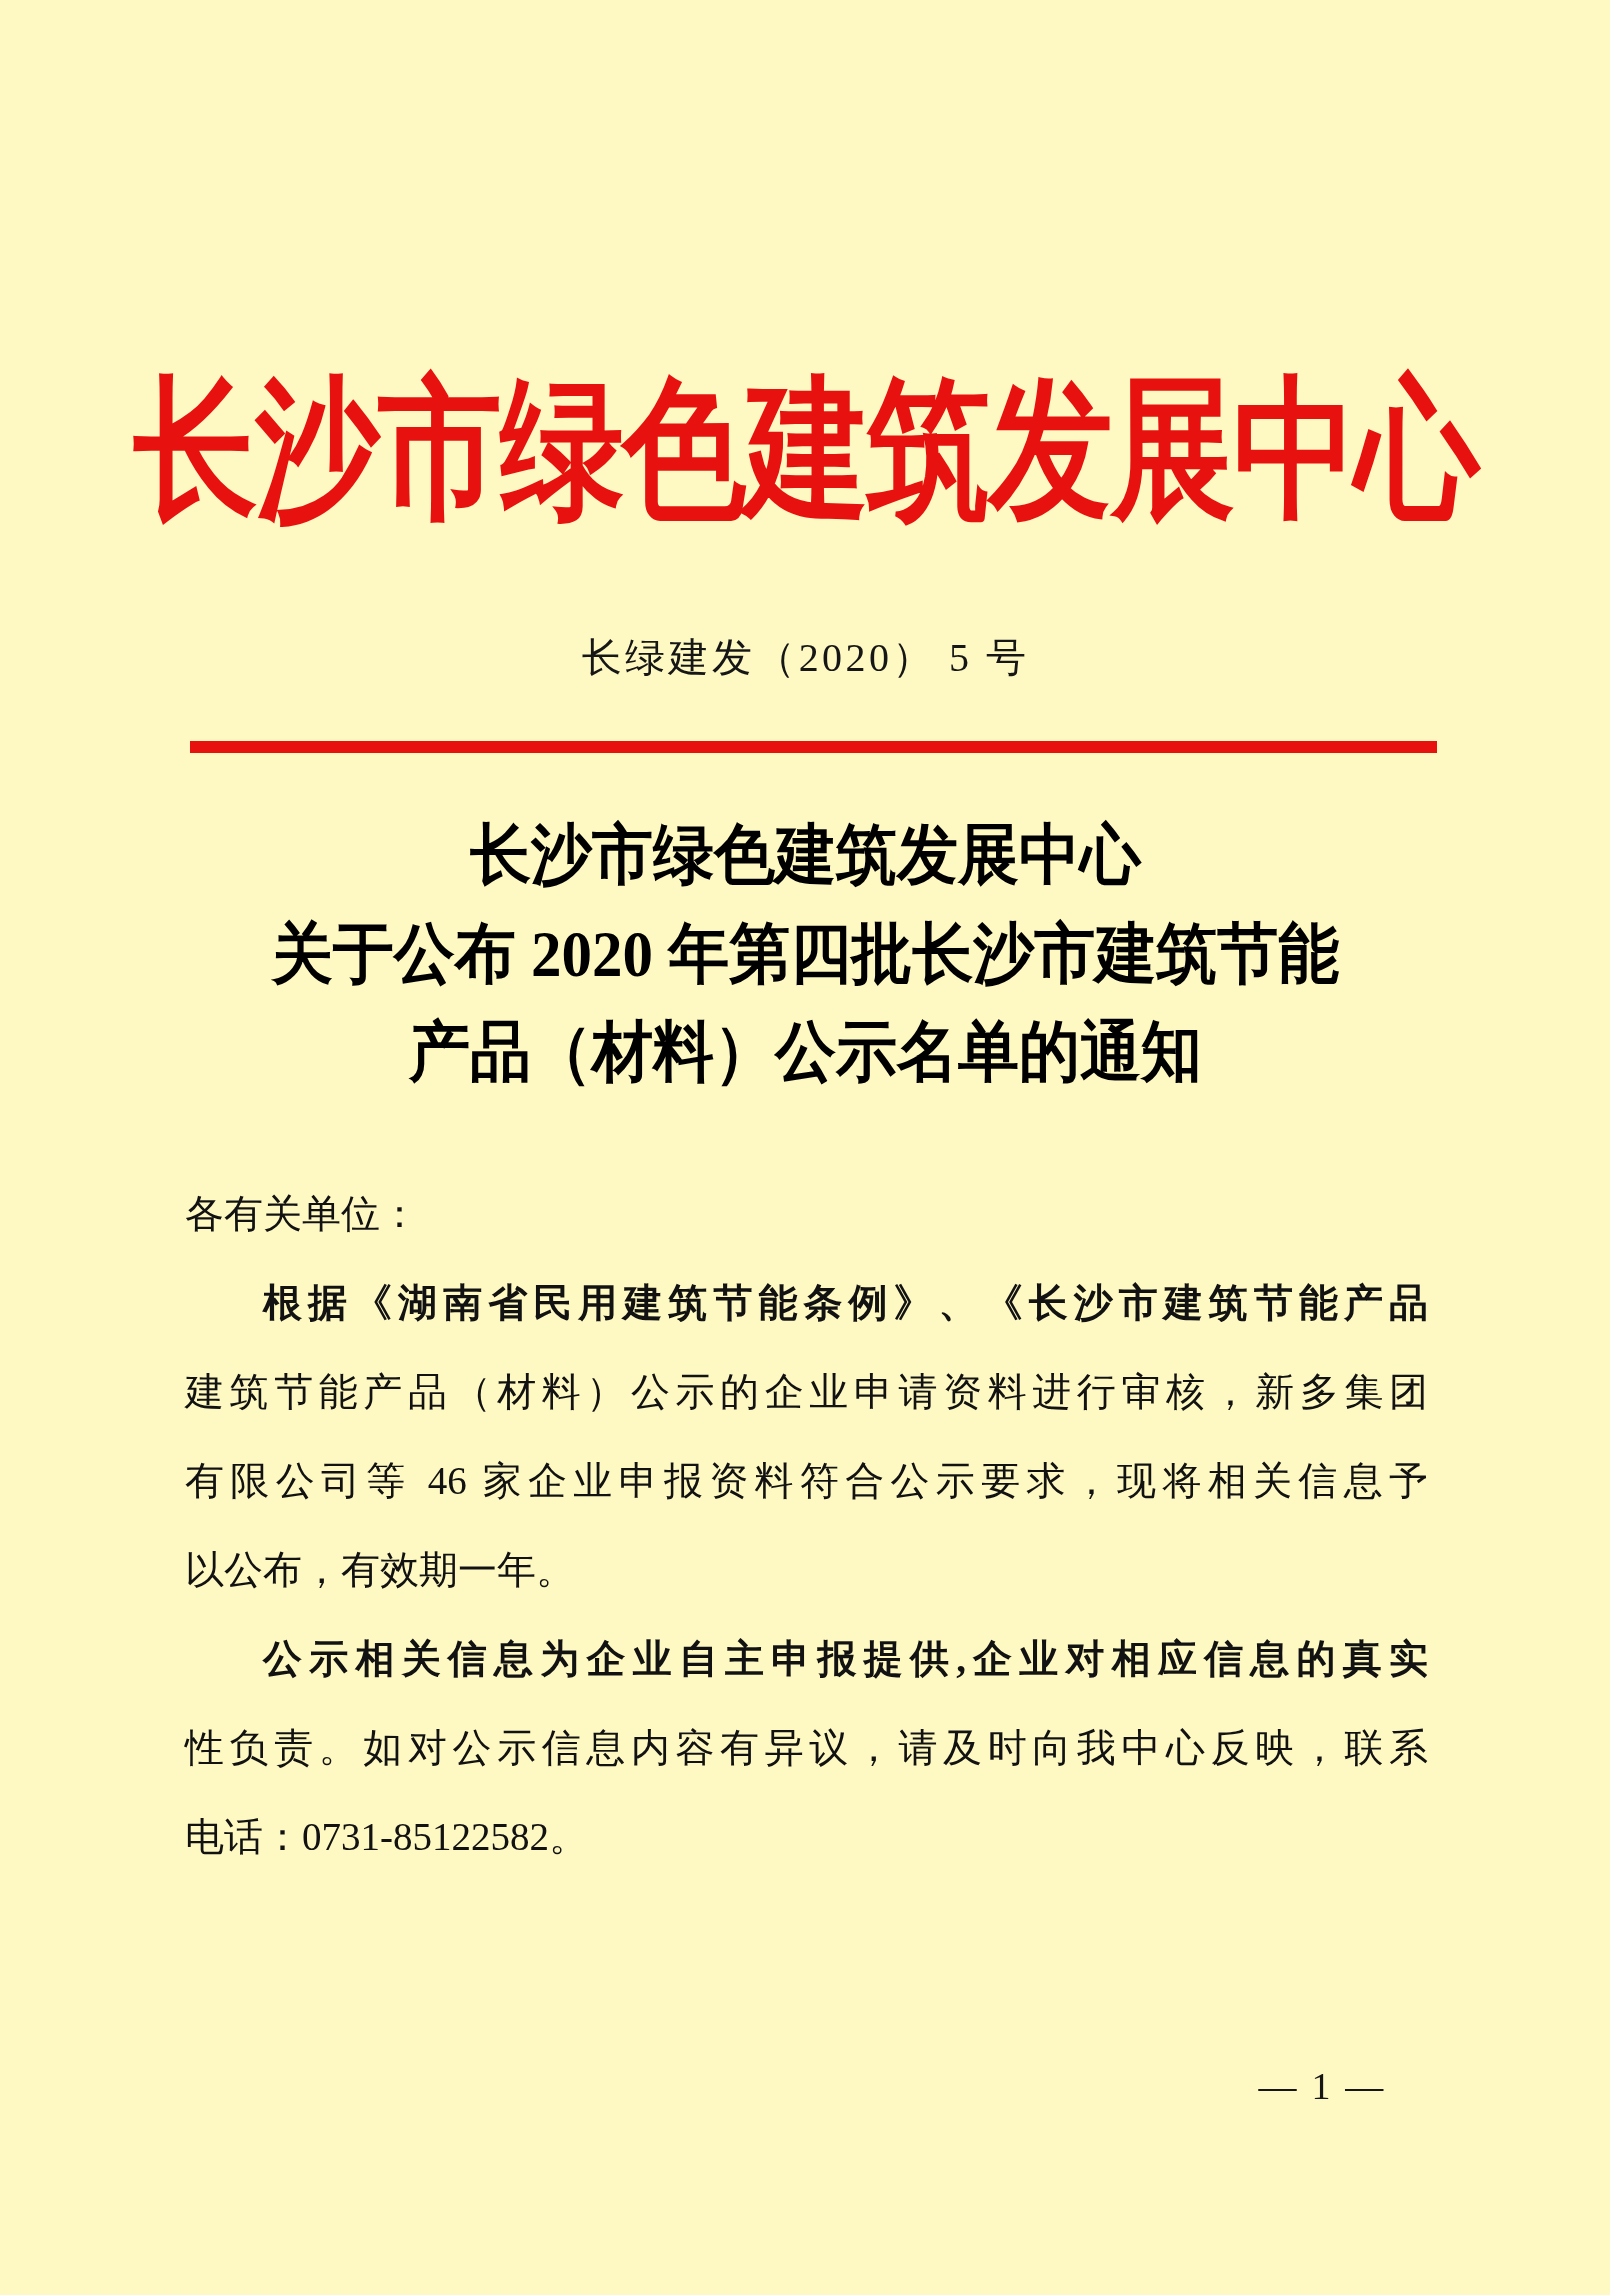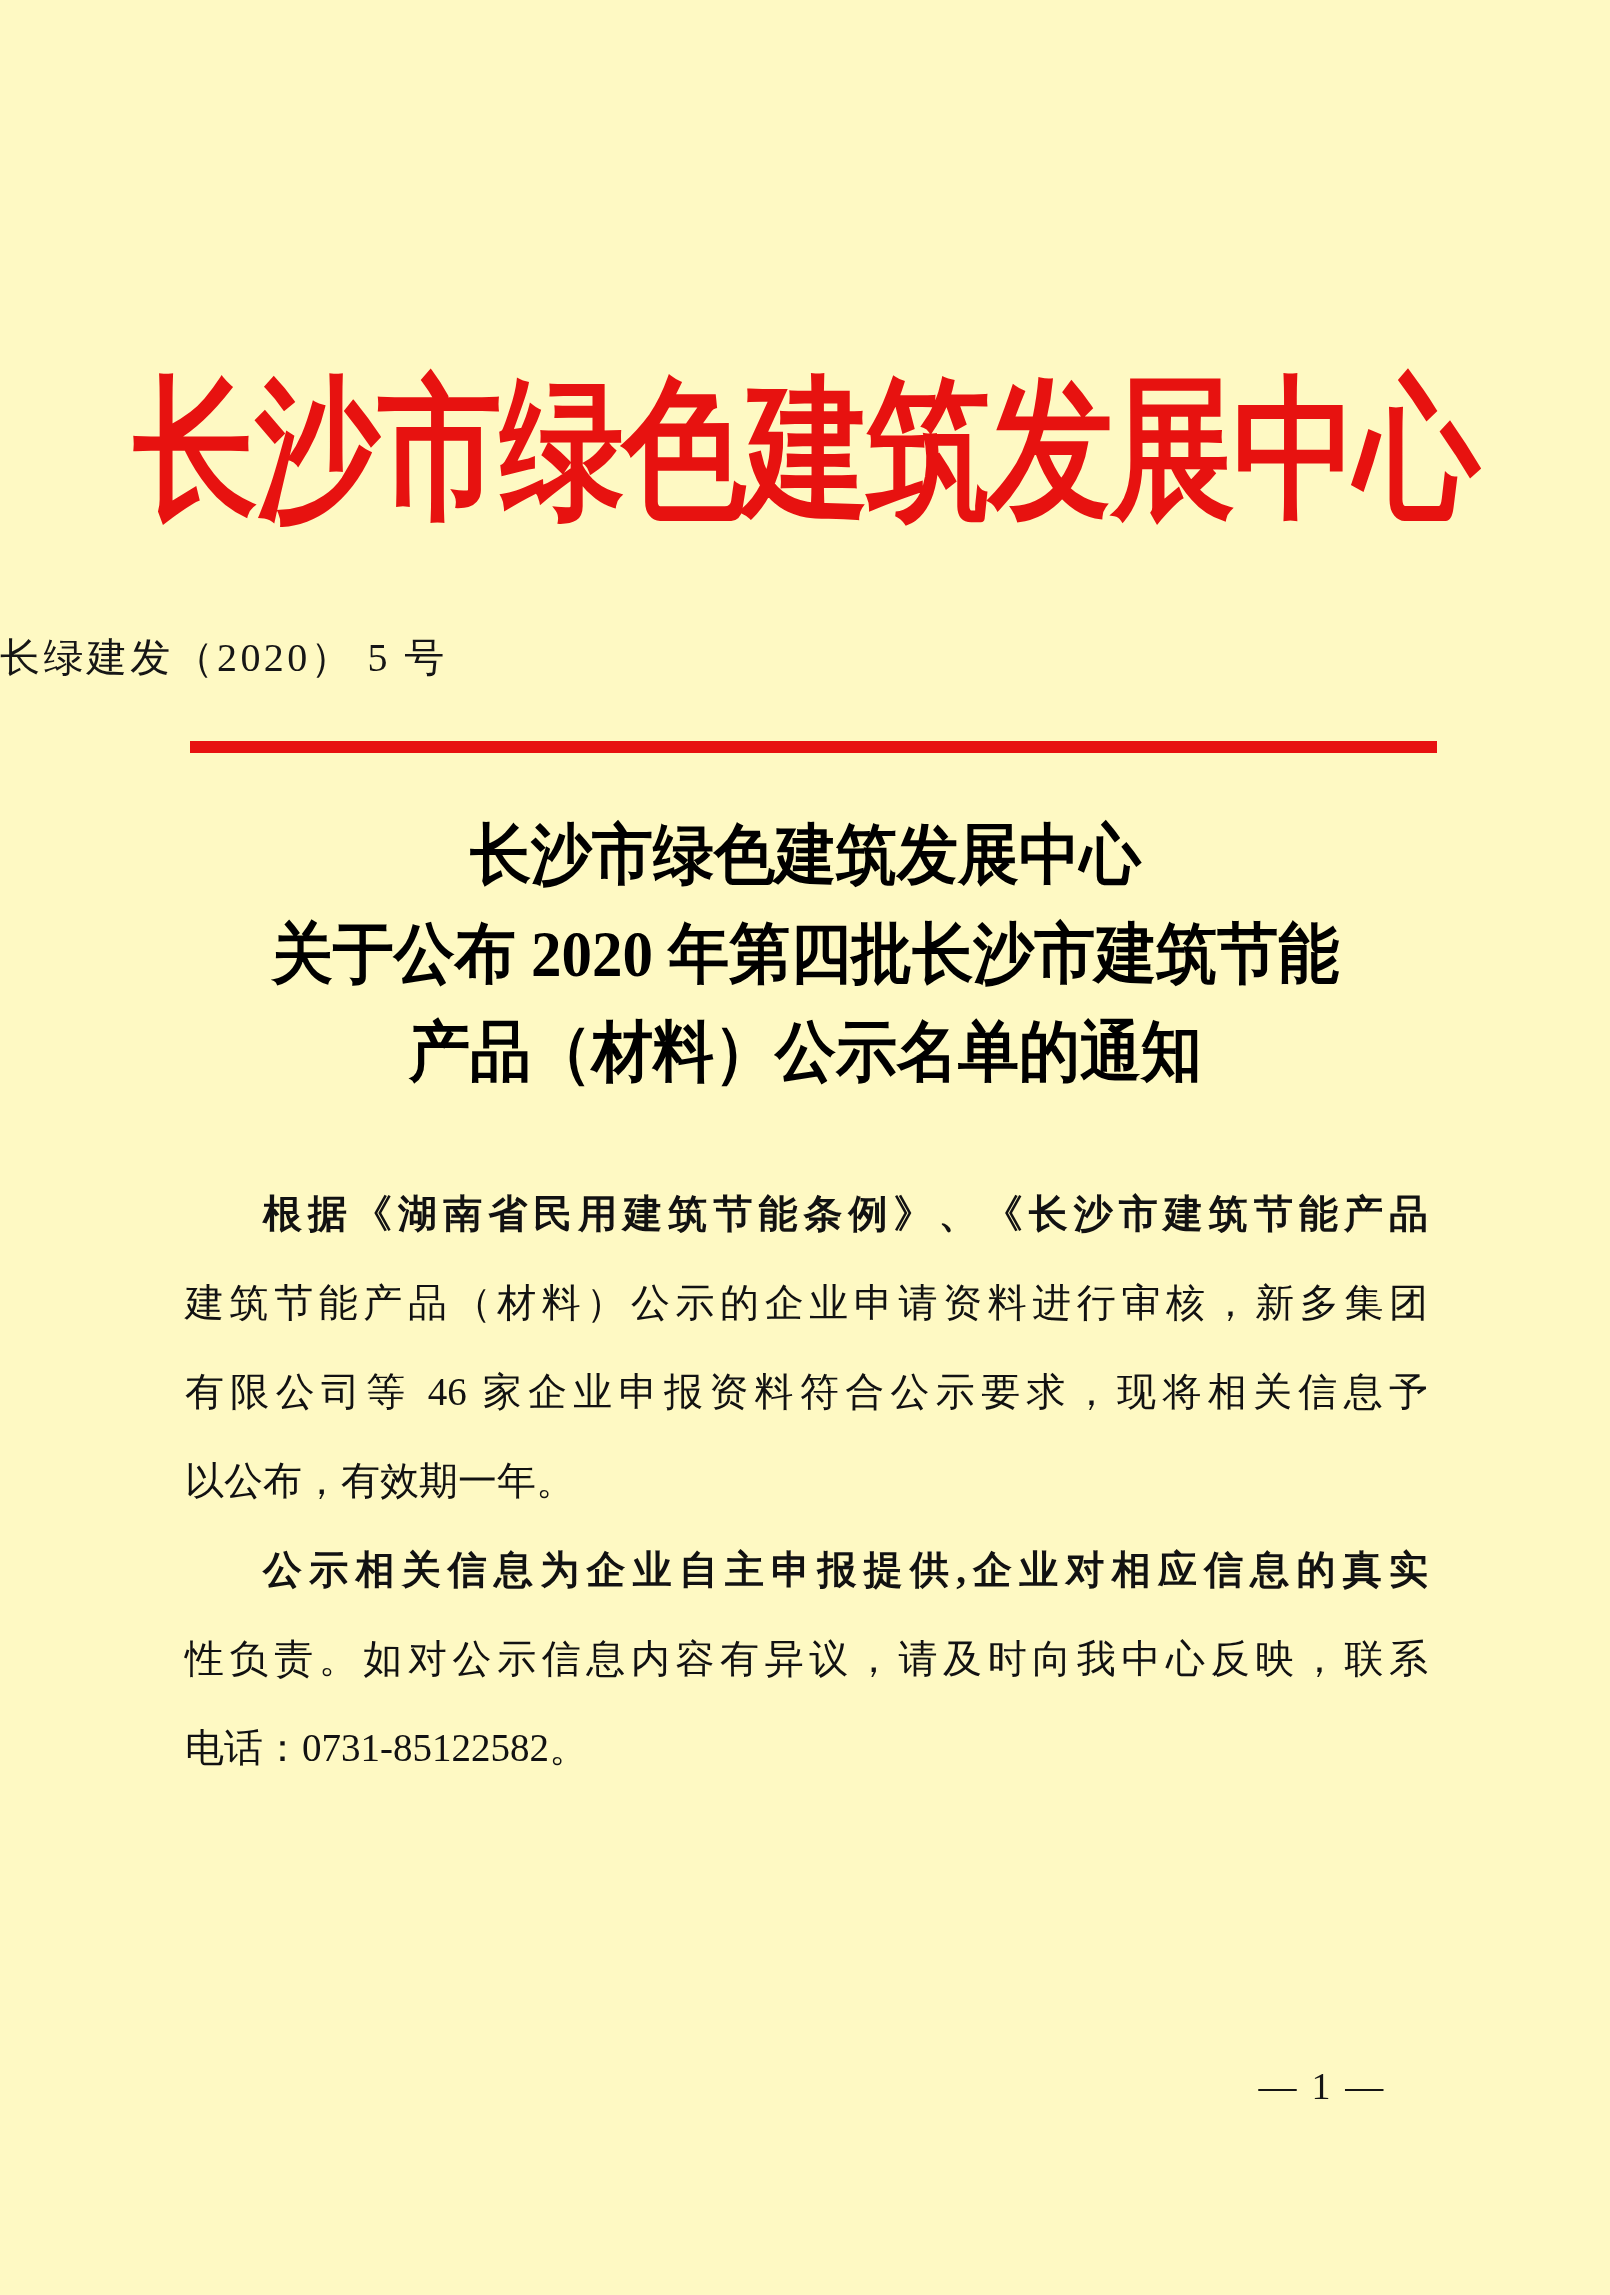--- a/index.html
+++ b/index.html
@@ -32,21 +32,21 @@
     transform: scale(0.97, 1.2);
     transform-origin: 50% 0%;
     white-space: nowrap;
   }
   
   .doc-number {
     position: absolute;
     top: 633px;
     left: 0;
     width: 100%;
-    text-align: left;
+    text-align: center;
     font-size: 40px;
     line-height: 49px;
     letter-spacing: 3.4px;
     color: #161616;
     white-space: nowrap;
   }
   
   .red-rule {
     position: absolute;
     top: 741px;
@@ -116,20 +116,21 @@
 
   <div class="red-rule"></div>
 
   <div class="doc-title">
     <div>长沙市绿色建筑发展中心</div>
     <div>关于公布 2020 年第四批长沙市建筑节能</div>
     <div>产品（材料）公示名单的通知</div>
   </div>
 
   <div class="body-text">
+    <div class="line">各有关单位：</div>
 
     <div class="line full indent">根据《湖南省民用建筑节能条例》、《长沙市建筑节能产品</div>
     <div class="line full">建筑节能产品（材料）公示的企业申请资料进行审核，新多集团</div>
     <div class="line full">有限公司等 46 家企业申报资料符合公示要求，现将相关信息予</div>
     <div class="line">以公布，有效期一年。</div>
 
     <div class="line full indent">公示相关信息为企业自主申报提供,企业对相应信息的真实</div>
     <div class="line full">性负责。如对公示信息内容有异议，请及时向我中心反映，联系</div>
     <div class="line">电话：0731-85122582。</div>
   </div>

